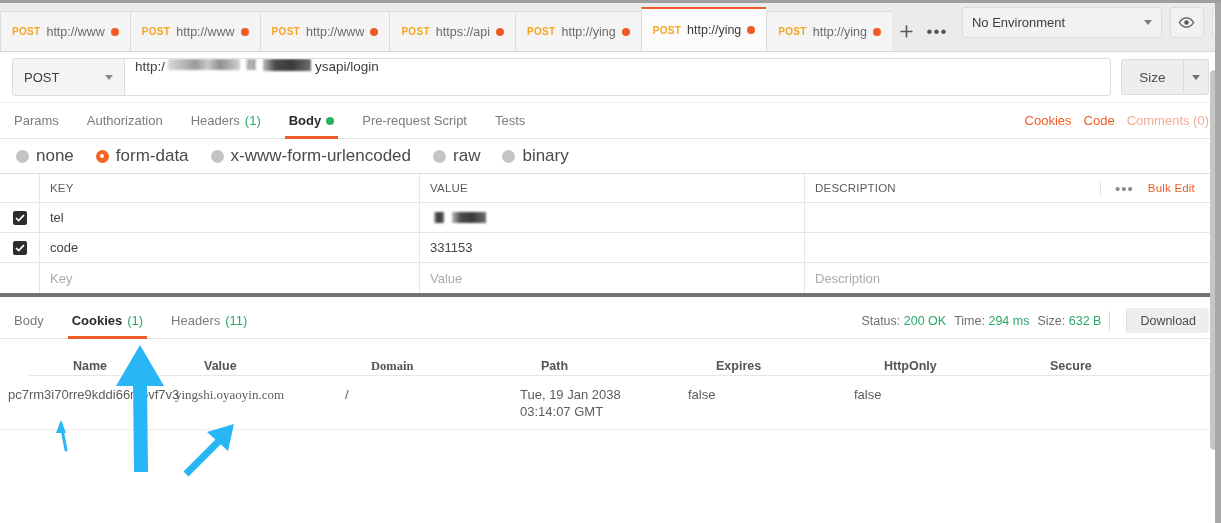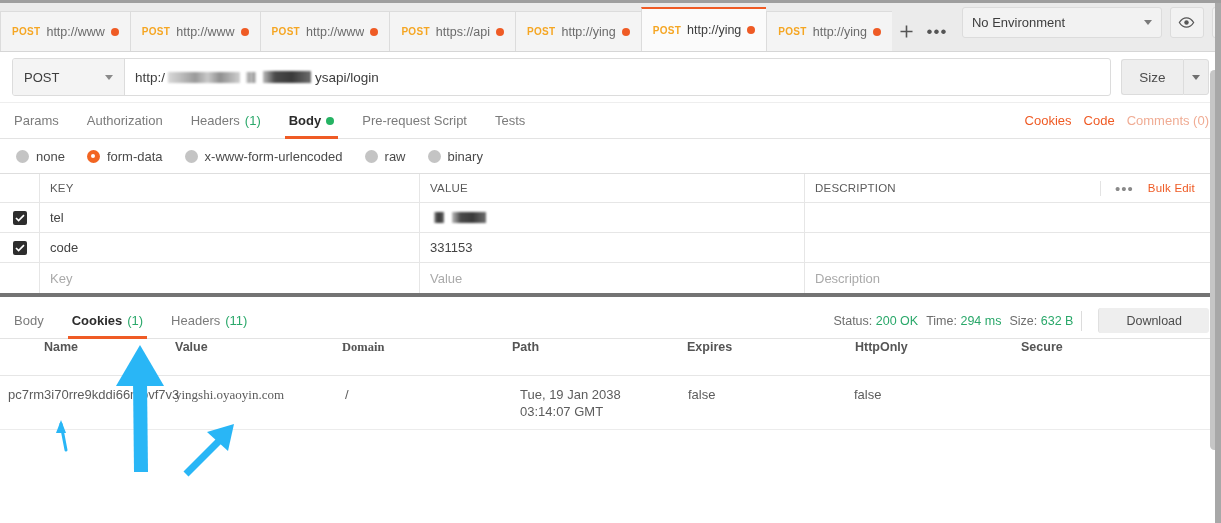--- a/index.html
+++ b/index.html
@@ -175,21 +175,20 @@
   }
   .method-sel .caret {
     margin-left: auto;
     border-left: 4px solid transparent;
     border-right: 4px solid transparent;
     border-top: 5px solid #8a8a8a;
   }
   .url-input {
     flex: 1 1 auto;
     display: flex;
-    align-items: center;
     padding: 0 10px;
     font-size: 13.5px;
     color: #3d3d3d;
     gap: 0px;
     cursor: text;
   }
   .redact {
     display: inline-block;
     height: 11px;
     background: linear-gradient(90deg,#d8d8d8 0%,#bdbdbd 18%,#9a9a9a 38%,#c9c9c9 55%,#8f8f8f 72%,#cfcfcf 100%);
@@ -320,21 +319,21 @@
     height: 34px;
     display: flex;
     align-items: center;
     padding: 0 16px;
     gap: 22px;
   }
   .radio {
     display: flex;
     align-items: center;
     gap: 7px;
-    font-size: 13px;
+    font-size: 17px;
     color: #4a4a4a;
     cursor: pointer;
   }
   .rc {
     width: 13px; height: 13px;
     border-radius: 50%;
     background: #c4c4c4;
     display: flex;
     align-items: center;
     justify-content: center;
@@ -419,45 +418,46 @@
     display: flex;
     align-items: center;
     gap: 8px;
     font-size: 12.5px;
     color: #6e6e6e;
   }
   .respmeta b { font-weight: normal; color: #2aa86a; }
   .dl-btn {
     margin-left: 8px;
     height: 25px;
-    padding: 0 27px;
+    padding: 0 13px;
     background: #eeeeee;
     border-radius: 3px;
     display: flex;
     align-items: center;
     font-size: 12.5px;
     color: #4c4c4c;
     cursor: pointer;
     border-left: 1px solid #e0e0e0;
   }
   .sep-v {
     width: 1px;
     height: 20px;
     background: #dcdcdc;
   }
 
   .cookietable { font-size: 13px; }
   .ck-head {
     display: flex;
     height: 36px;
-    align-items: flex-start;
+    align-items: flex-end;
     border-bottom: 1px solid #e6e6e6;
     color: #555;
     font-weight: bold;
     font-size: 12.5px;
+    margin-left: 29px;
   }
   .ck-row {
     display: flex;
     min-height: 54px;
     padding-top: 10px;
     border-bottom: 1px solid #ececec;
     color: #5c5c5c;
     box-sizing: border-box;
   }
   .ck {

